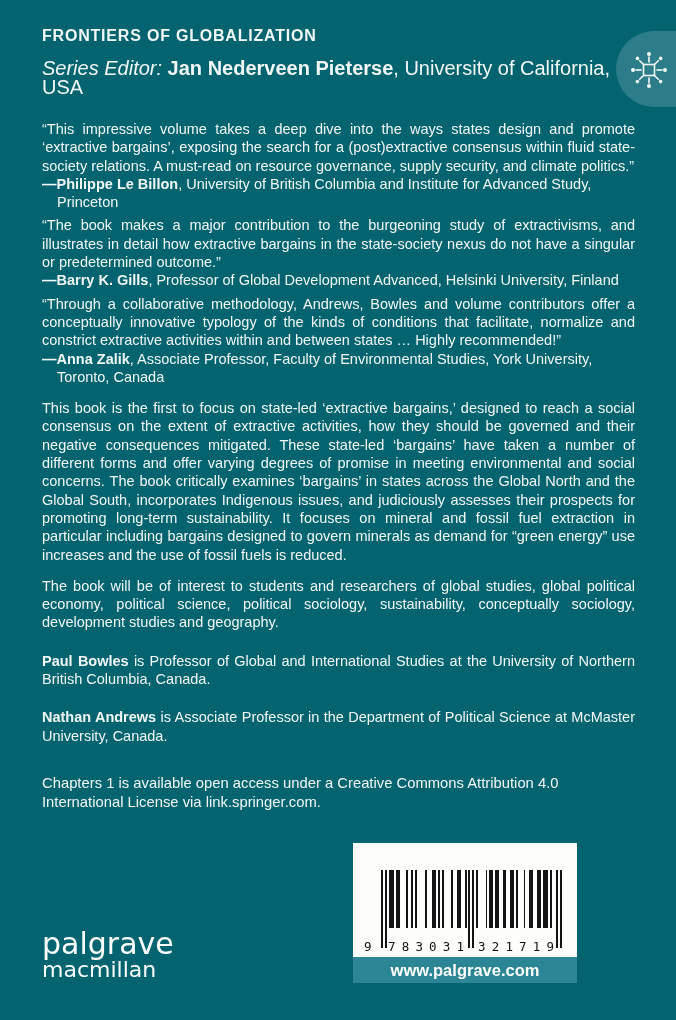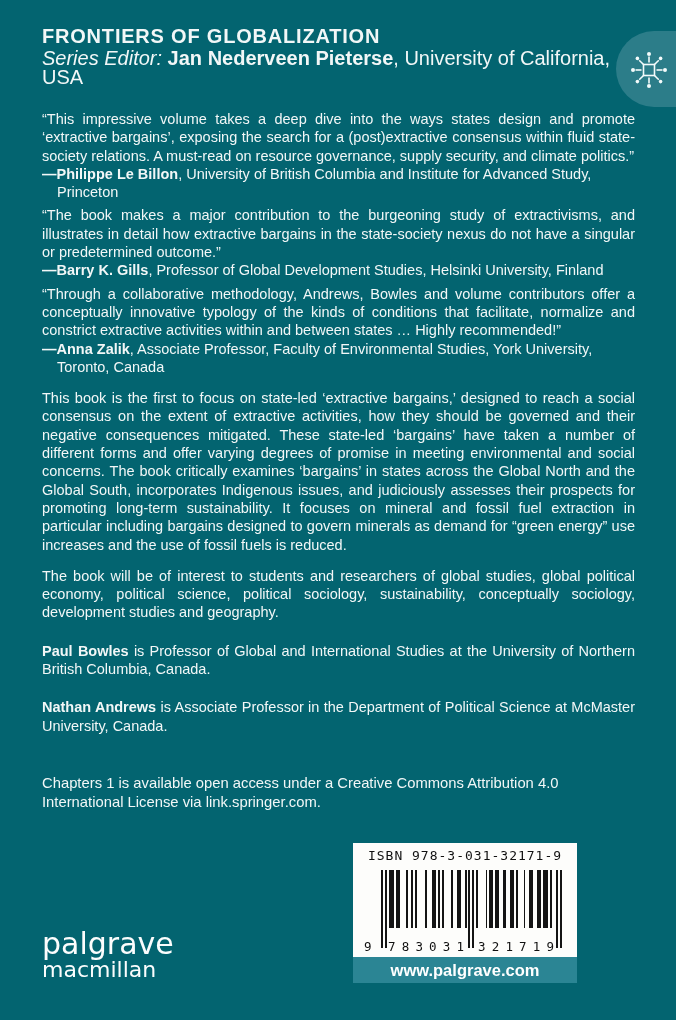--- a/index.html
+++ b/index.html
@@ -26,22 +26,22 @@
     border-radius:38px 0 0 38px;
   }
   .series-tab svg{position:absolute;left:12px;top:18px;}
 
   
   .content{
     position:absolute;left:42px;right:41px;top:26px;
     font-size:14.5px;line-height:18.3px;
   }
   .series-title{
-    font-size:20px;line-height:20px;font-weight:bold;
-    letter-spacing:.8px;margin-bottom:3px;
+    font-size:16px;line-height:20px;font-weight:bold;
+    letter-spacing:.8px;margin-bottom:13px;
   }
   .series-editor{font-size:20px;line-height:19px;margin-bottom:23px;}
   .series-editor .lbl{font-style:italic;}
   .series-editor .nm{font-weight:bold;}
 
   .quote{margin-bottom:5px;}
   .quote-text{text-align:justify;}
   .attribution{padding-left:15px;text-indent:-15px;}
   .attribution .nm{font-weight:bold;}
 
@@ -122,40 +122,39 @@
     <div class="series-title">FRONTIERS OF GLOBALIZATION</div>
     <div class="series-editor"><span class="lbl">Series Editor:</span><span class="nm"> Jan Nederveen Pieterse</span><span>, University of California, USA</span></div>
 
     <div class="quote">
       <div class="quote-text">“This impressive volume takes a deep dive into the ways states design and promote ‘extractive bargains’, exposing the search for a (post)extractive consensus within fluid state-society relations. A must-read on resource governance, supply security, and climate politics.”</div>
       <div class="attribution"><span class="nm">—Philippe Le Billon</span><span>, University of British Columbia and Institute for Advanced Study, Princeton</span></div>
     </div>
 
     <div class="quote">
       <div class="quote-text">“The book makes a major contribution to the burgeoning study of extractivisms, and illustrates in detail how extractive bargains in the state-society nexus do not have a singular or predetermined outcome.”</div>
-      <div class="attribution"><span class="nm">—Barry K. Gills</span><span>, Professor of Global Development Studies, Helsinki University, Finland</span></div>
+      <div class="attribution"><span class="nm">—Barry K. Gills</span><span>, Professor of Global Development Advanced, Helsinki University, Finland</span></div>
     </div>
 
     <div class="quote">
       <div class="quote-text">“Through a collaborative methodology, Andrews, Bowles and volume contributors offer a conceptually innovative typology of the kinds of conditions that facilitate, normalize and constrict extractive activities within and between states … Highly recommended!”</div>
       <div class="attribution"><span class="nm">—Anna Zalik</span><span>, Associate Professor, Faculty of Environmental Studies, York University, Toronto, Canada</span></div>
     </div>
 
     <div class="para">This book is the first to focus on state-led ‘extractive bargains,’ designed to reach a social consensus on the extent of extractive activities, how they should be governed and their negative consequences mitigated. These state-led ‘bargains’ have taken a number of different forms and offer varying degrees of promise in meeting environmental and social concerns. The book critically examines ‘bargains’ in states across the Global North and the Global South, incorporates Indigenous issues, and judiciously assesses their prospects for promoting long-term sustainability. It focuses on mineral and fossil fuel extraction in particular including bargains designed to govern minerals as demand for “green energy” use increases and the use of fossil fuels is reduced.</div>
     <div class="para">The book will be of interest to students and researchers of global studies, global political economy, political science, political sociology, sustainability, conceptually sociology, development studies and geography.</div>
 
     <div class="bio"><span class="nm">Paul Bowles</span><span> is Professor of Global and International Studies at the University of Northern British Columbia, Canada.</span></div>
     <div class="bio"><span class="nm">Nathan Andrews</span><span> is Associate Professor in the Department of Political Science at McMaster University, Canada.</span></div>
   </div>
 
   <div class="oa-note">Chapters 1 is available open access under a Creative Commons Attribution 4.0 International License via link.springer.com.</div>
 
   <div class="barcode-wrap">
     <div class="barcode-box">
-      <div class="isbn-label">ISBN 978-3-031-32171-9</div>
       <svg class="bars" id="bars-svg" width="224" height="114" shape-rendering="crispEdges">
           <rect x="28.00" y="27" width="1.90" height="78" fill="#141414"></rect>
           <rect x="31.80" y="27" width="1.90" height="78" fill="#141414"></rect>
           <rect x="35.60" y="27" width="1.90" height="58" fill="#141414"></rect>
           <rect x="37.50" y="27" width="1.90" height="58" fill="#141414"></rect>
           <rect x="39.40" y="27" width="1.90" height="58" fill="#141414"></rect>
           <rect x="43.20" y="27" width="1.90" height="58" fill="#141414"></rect>
           <rect x="45.10" y="27" width="1.90" height="58" fill="#141414"></rect>
           <rect x="52.70" y="27" width="1.90" height="58" fill="#141414"></rect>
           <rect x="58.40" y="27" width="1.90" height="58" fill="#141414"></rect>

